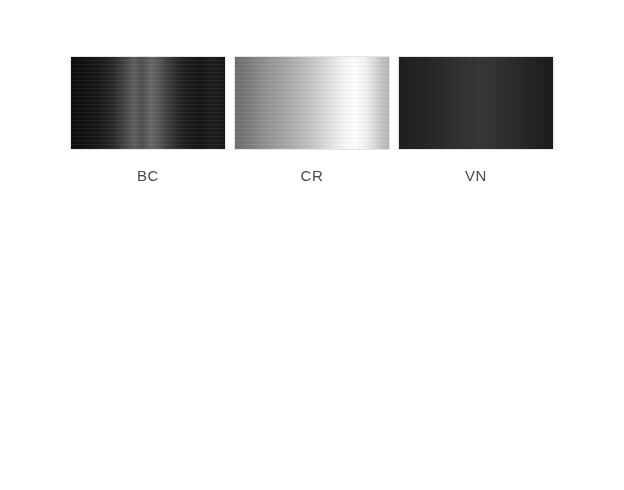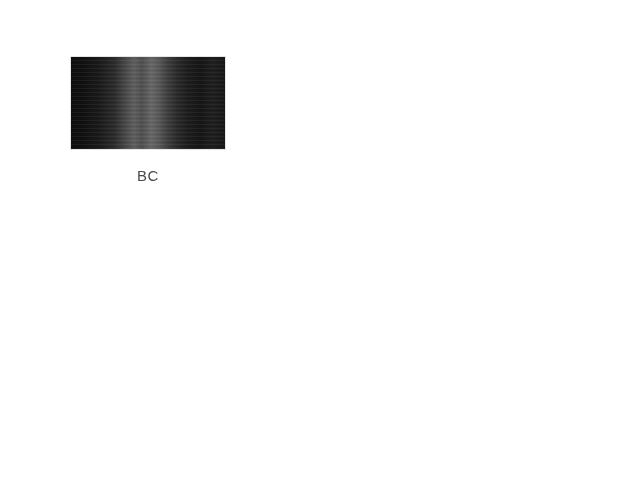--- a/index.html
+++ b/index.html
@@ -190,18 +190,30 @@
 
 <div id="swatch-grid">
 
   <div class="swatch-cell">
     <div class="swatch-chip finish-bc">
       <div class="brush"></div>
     </div>
     <div class="swatch-label">BC</div>
   </div>
 
-
-
-
-
+  <div class="swatch-cell">
+    <div class="swatch-chip finish-cr">
+      <div class="brush"></div>
+    </div>
+    <div class="swatch-label">CR</div>
+  </div>
+
+
+
+
+  <div class="swatch-cell">
+    <div class="swatch-chip finish-vn">
+      <div class="grain"></div>
+    </div>
+    <div class="swatch-label">VN</div>
+  </div>
 
 </div>
 
 </body></html>

